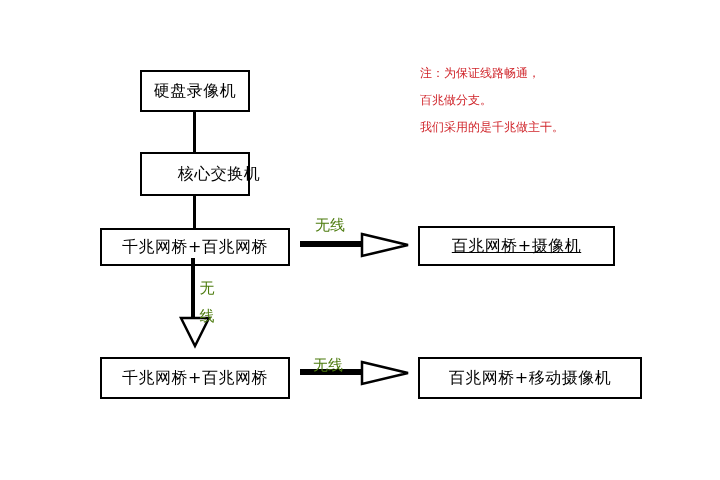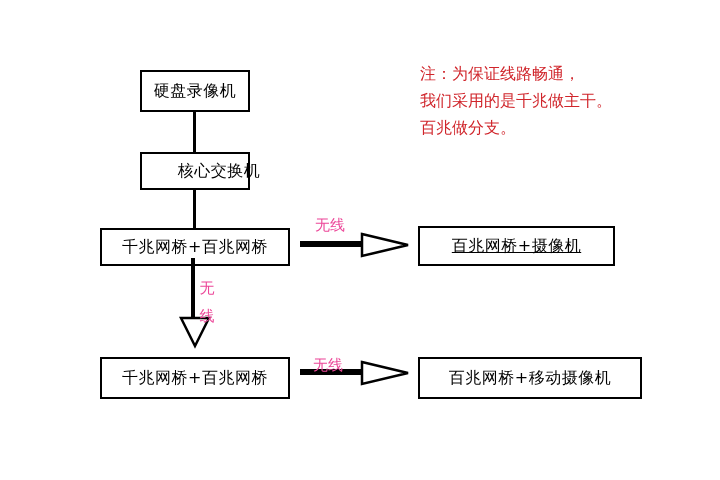--- a/index.html
+++ b/index.html
@@ -30,21 +30,21 @@
     align-items: center;
     justify-content: center;
     color: #000000;
     font-size: 16px;
     letter-spacing: 0.5px;
     white-space: nowrap;
     font-family: "DejaVu Sans", "Liberation Sans", sans-serif;
   }
 
   .node-dvr        { left: 140px; top: 70px;  width: 110px; height: 42px; }
-  .node-switch     { left: 140px; top: 152px; width: 110px; height: 38px; padding-left: 48px; }
+  .node-switch     { left: 140px; top: 152px; width: 110px; height: 44px; padding-left: 48px; }
   .node-bridge-top { left: 100px; top: 228px; width: 190px; height: 38px; }
   .node-bridge-bot { left: 100px; top: 357px; width: 190px; height: 42px; }
   .node-cam        { left: 418px; top: 226px; width: 197px; height: 40px; text-decoration: underline; }
   .node-mobilecam  { left: 418px; top: 357px; width: 224px; height: 42px; }
 
   
   .vline {
     position: absolute;
     background: #000000;
     width: 3px;
@@ -57,21 +57,21 @@
     position: absolute;
     overflow: visible;
   }
   .arrow-h-1 { left: 300px; top: 232px; }
   .arrow-h-2 { left: 300px; top: 360px; }
   .arrow-v-1 { left: 178px; top: 266px; }
 
   
   .arrow-label {
     position: absolute;
-    color: #ec4899;
+    color: #4d7c0f;
     font-size: 15px;
     white-space: nowrap;
     font-family: Liberation Sans, sans-serif;
   }
   .label-h-1 { left: 315px; top: 216px; }
   .label-h-2 { left: 313px; top: 356px; }
   .label-v-1 {
     left: 198px;
     top: 274px;
     width: 18px;
@@ -80,21 +80,21 @@
     white-space: normal;
   }
   .label-v-1 span { display: block; }
 
   
   .note {
     position: absolute;
     left: 420px;
     top: 60px;
     color: #d0252b;
-    font-size: 16px;
+    font-size: 12px;
     line-height: 27px;
     white-space: nowrap;
     font-family: "DejaVu Sans", "Liberation Sans", sans-serif;
   }
   .note div { display: block; }
 </style>
 </head>
 <body>
 
 <div id="diagram">
@@ -142,17 +142,17 @@
     <rect x="13" y="-8" width="4" height="62" fill="#000000"></rect>
     <polygon points="3,52 31,52 17,80" fill="#ffffff" stroke="#000000" stroke-width="2.5"></polygon>
   </svg>
   <div class="arrow-label label-v-1">
     <span>无</span>
     <span>线</span>
   </div>
 
   <div class="note">
     <div>注：为保证线路畅通，</div>
+    <div>百兆做分支。</div>
     <div>我们采用的是千兆做主干。</div>
-    <div>百兆做分支。</div>
   </div>
 
 </div>
 
 </body></html>

